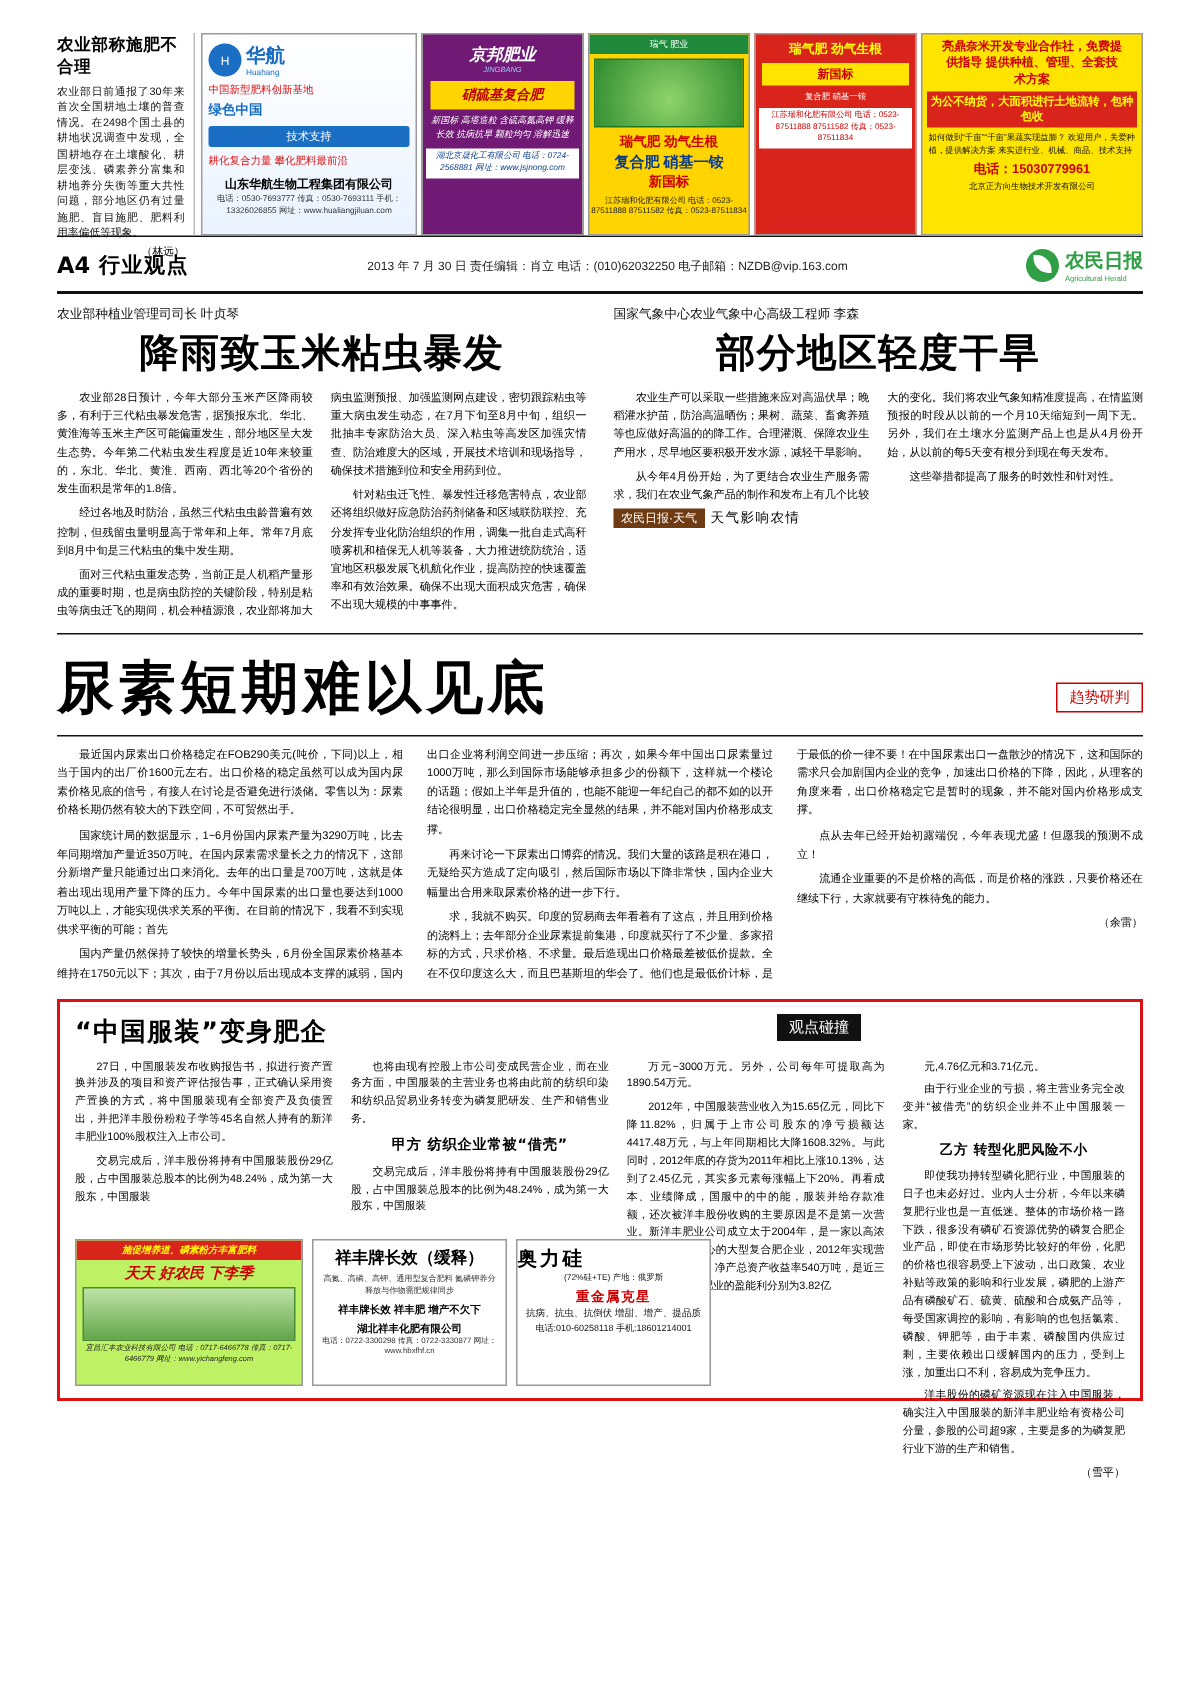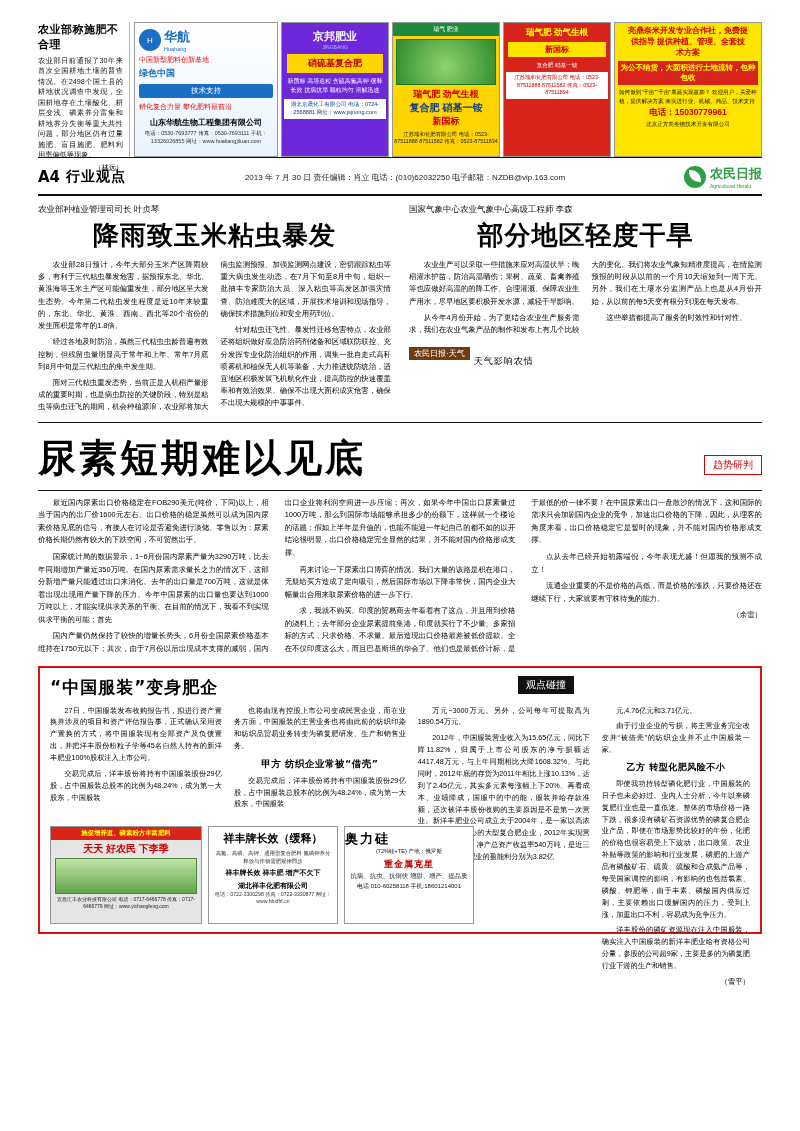--- a/index.html
+++ b/index.html
@@ -10,21 +10,21 @@
   
   .topstrip{display:flex;height:135px;border-bottom:1px solid #111;}
   .topnews{width:144px;padding-right:6px;border-right:1px solid #bbb;}
   .topnews h3{font-family:"DejaVu Sans",sans-serif;font-size:11px;font-weight:bold;margin:0 0 4px 0;letter-spacing:.5px;}
   .topnews p{font-size:7.2px;line-height:1.45;margin:0;text-align:justify;color:#111;}
   .topnews .sign{text-align:right;font-size:7.2px;margin-top:3px;}
 
   .ads{flex:1;display:flex;gap:3px;padding-left:4px;}
   .ad{position:relative;overflow:hidden;border:1px solid #999;}
   .ad-a{width:142px;background:linear-gradient(#ffffff,#eaf3ff);}
-  .ad-b{width:106px;background:#6d28d9;}
+  .ad-b{width:106px;background:#701a75;font-style:italic;}
   .ad-c{width:106px;background:#ffd400;}
   .ad-d{width:106px;background:#d9241c;}
   .ad-e{width:146px;background:#ffe400;}
   .hw{font-family:"DejaVu Sans",sans-serif;}
 
   
   .ad-a .logo{display:flex;align-items:center;gap:3px;padding:5px 4px 2px;}
   .ad-a .logo .mark{width:22px;height:22px;border-radius:50%;background:#1a6fc4;color:#fff;font-size:8px;display:flex;align-items:center;justify-content:center;}
   .ad-a .logo .nm{font-size:13px;font-weight:bold;color:#1a6fc4;}
   .ad-a .logo .en{font-size:5.5px;color:#1a6fc4;}
@@ -74,21 +74,21 @@
 
   
   .stories{display:flex;gap:18px;margin-top:8px;border-bottom:1px solid #111;padding-bottom:8px;}
   .story{width:50%;}
   .story .kicker{font-size:8.5px;color:#111;margin-bottom:1px;}
   .story h2{font-family:"DejaVu Sans",sans-serif;font-size:26px;font-weight:bold;margin:2px 0 6px;letter-spacing:1px;text-align:center;}
   .story .cols{column-count:2;column-gap:12px;font-size:7.4px;line-height:1.65;text-align:justify;}
   .story p{margin:0 0 4px;text-indent:2em;}
   .weatherline{display:flex;align-items:center;gap:4px;margin-top:3px;}
   .wbox{background:#6f3b12;color:#fff;font-size:8px;padding:1px 5px;}
-  .wtxt{font-size:9px;letter-spacing:1px;margin-top:16px;}
+  .wtxt{font-size:9px;letter-spacing:1px;}
 
   
   .feature{margin-top:10px;position:relative;}
   .feature h1{font-family:"DejaVu Sans",sans-serif;font-size:38px;font-weight:bold;letter-spacing:3px;margin:4px 0 6px;}
   .tagbox{position:absolute;right:0;top:22px;border:1px solid #c00;color:#c00;font-size:10px;padding:2px 8px;}
   .feature .rule{border-top:1px solid #111;margin:2px 0 6px;}
   .feature .cols3{column-count:3;column-gap:16px;font-size:7.4px;line-height:1.7;text-align:justify;}
   .feature .cols3 p{margin:0 0 4px;text-indent:2em;}
   .sign-r{text-align:right;font-size:7.4px;}
 
@@ -99,21 +99,21 @@
   .rb-tag{position:absolute;right:186px;top:8px;background:#111;color:#fff;font-size:10px;padding:2px 8px;}
   .rb-cols{display:flex;gap:12px;margin-top:6px;}
   .rb-col{width:174px;font-size:7.2px;line-height:1.65;text-align:justify;}
   .rb-col p{margin:0 0 4px;text-indent:2em;}
   .rb-sub{font-family:"DejaVu Sans",sans-serif;font-size:9.5px;font-weight:bold;text-align:center;margin:4px 0 3px;letter-spacing:.5px;}
   .rb-sub.small{font-size:9px;}
 
   
   .bads{position:absolute;left:10px;bottom:8px;display:flex;gap:6px;}
   .bad{border:1px solid #999;overflow:hidden;}
-  .bad1{width:150px;height:96px;background:#e5e5e5;}
+  .bad1{width:150px;height:96px;background:#bef264;font-style:italic;}
   .bad2{width:128px;height:96px;background:#fff;}
   .bad3{width:128px;height:96px;background:#fff;}
   .bad1 .hdr{background:#d9241c;color:#ff0;font-size:6.4px;text-align:center;padding:2px 0;font-weight:bold;}
   .bad1 .big{color:#c00;font-size:10px;font-weight:bold;text-align:center;margin-top:2px;}
   .bad1 .pic{height:34px;margin:2px 4px;background:linear-gradient(#bfe3a8,#63a64a);border:1px solid #4a8a36;}
   .bad1 .ft{font-size:5px;text-align:center;color:#222;line-height:1.4;}
   .bad2 .t1{font-family:"DejaVu Sans",sans-serif;font-size:11px;font-weight:bold;text-align:center;margin-top:4px;}
   .bad2 .t2{font-size:5.4px;text-align:center;color:#333;line-height:1.5;margin:3px 5px;}
   .bad2 .t3{font-size:7px;font-weight:bold;text-align:center;margin-top:3px;}
   .bad2 .t4{font-size:5.2px;text-align:center;color:#333;line-height:1.4;}

